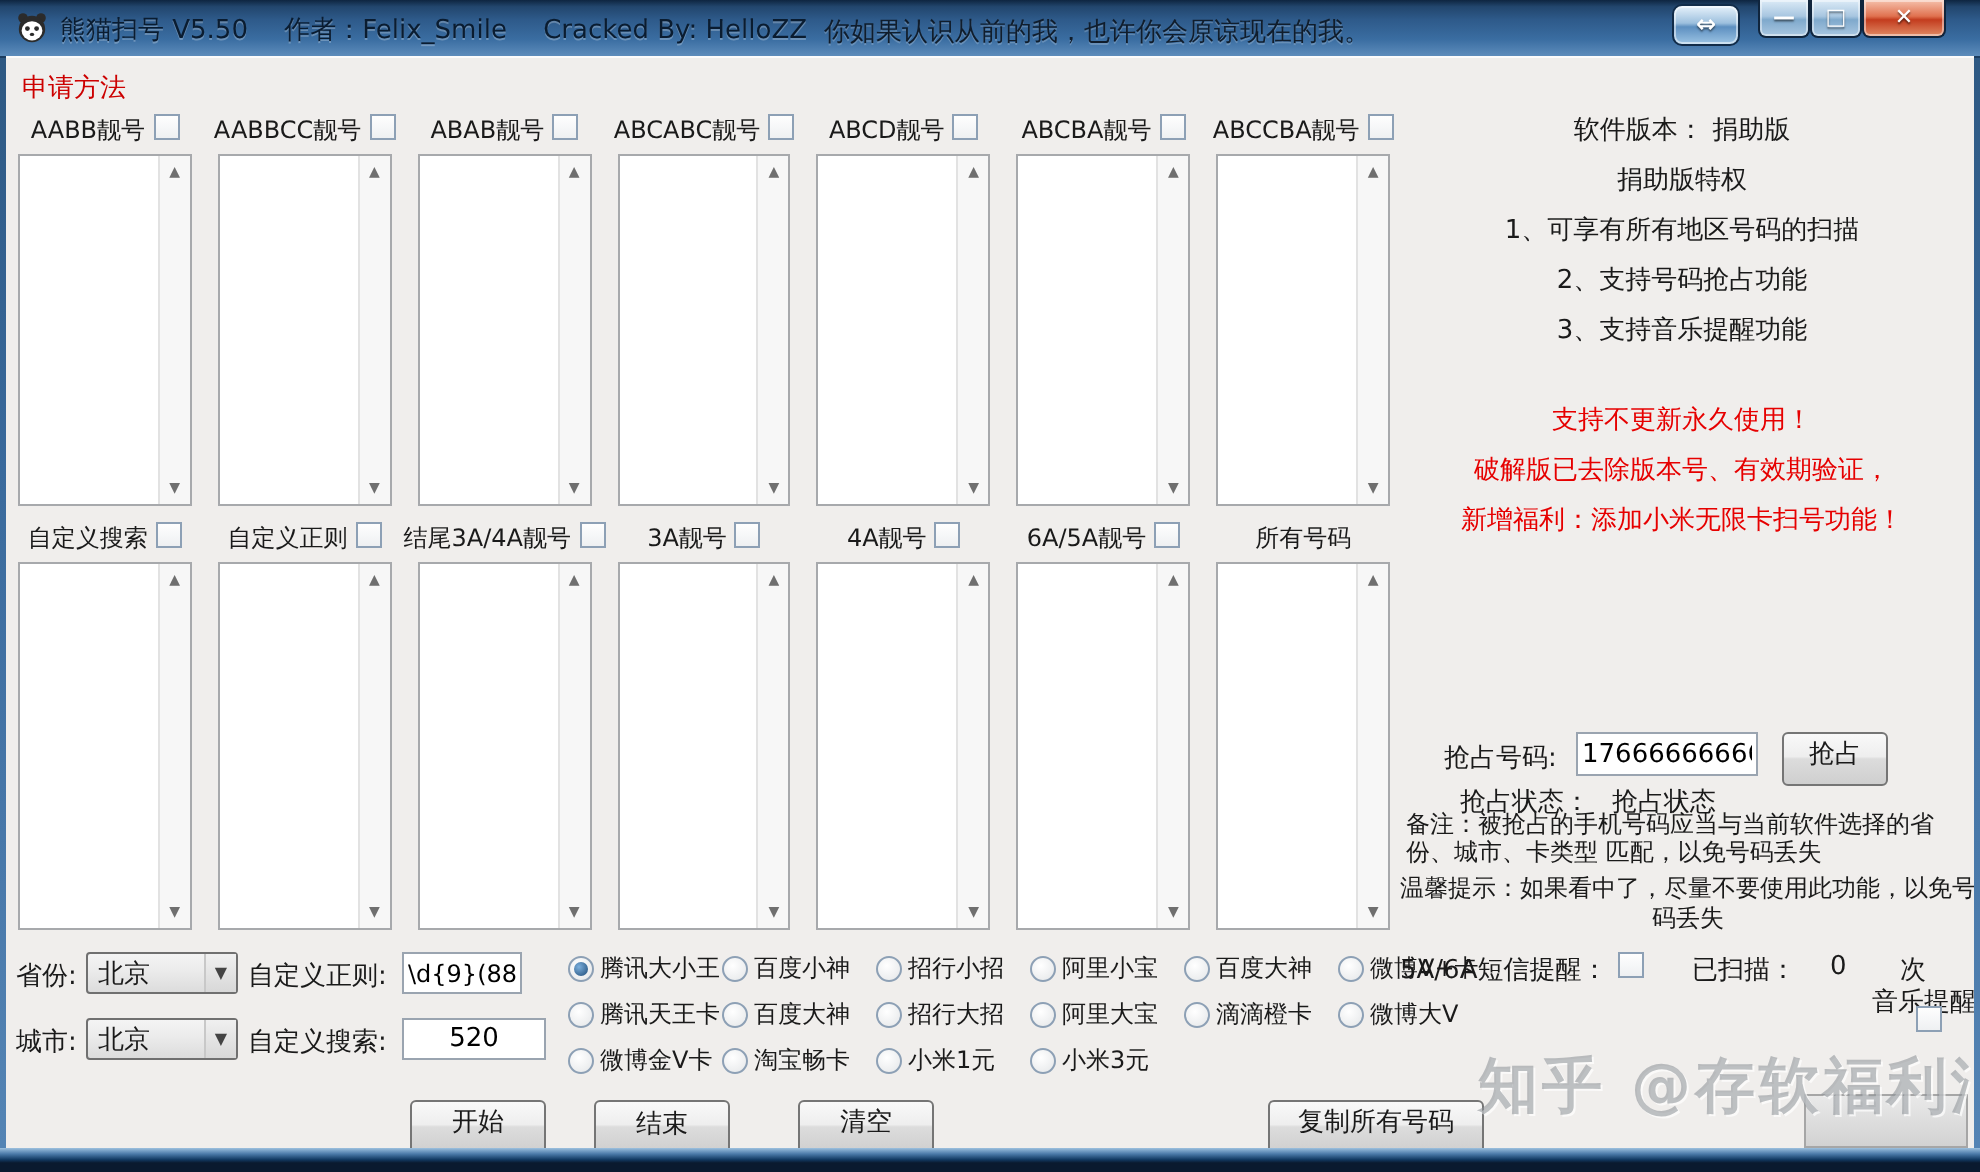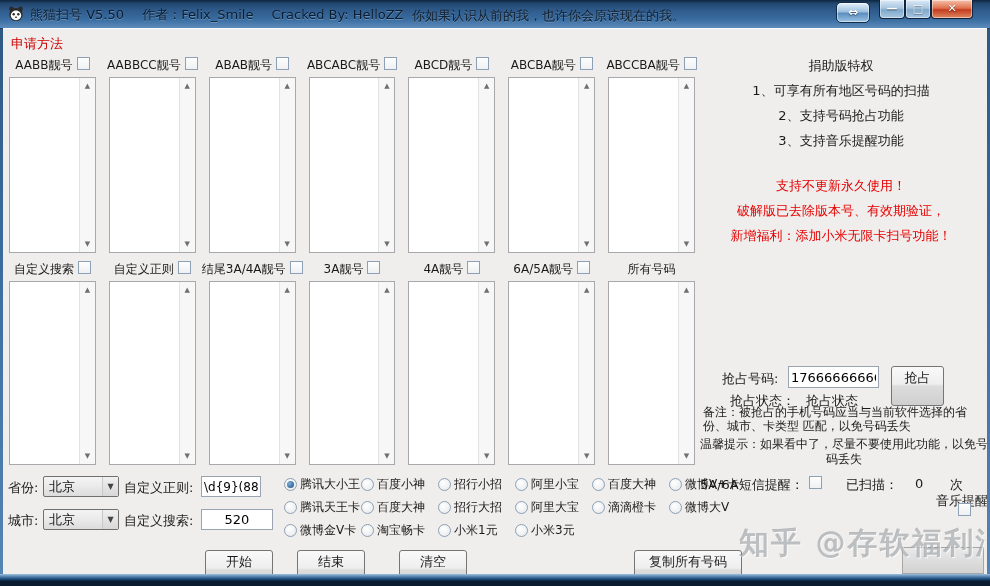--- a/index.html
+++ b/index.html
@@ -59,21 +59,21 @@
     background:radial-gradient(circle at 35% 35%,#7db0dd,#1c4a77);}
   
   .info-panel{position:absolute;left:694px;top:30px;width:288px;text-align:center;font-size:13px;color:#1a1a1a;}
   .info-panel .line{margin-bottom:11px;line-height:14px;}
   .info-panel .red{color:#e60000;}
   .info-panel .gap{height:20px;}
   
   .flabel{position:absolute;font-size:13px;color:#1a1a1a;white-space:nowrap;}
   .tin{position:absolute;box-sizing:border-box;height:22px;border:1px solid #9aa4b0;background:#fff;
     font-size:13px;text-align:center;font-family:inherit;padding:0 2px;}
-  .btn{position:absolute;box-sizing:border-box;height:40px;border:1px solid #757575;border-radius:3px;
+  .btn{position:absolute;box-sizing:border-box;height:27px;border:1px solid #757575;border-radius:3px;
     background:linear-gradient(180deg,#f9f9f9 0%,#eeeeee 45%,#dcdcdc 50%,#cfcfcf 100%);
     font-size:13px;color:#1a1a1a;text-align:center;line-height:21px;}
   .note-text{position:absolute;left:700px;top:376px;width:285px;font-size:12px;line-height:14px;
     color:#1a1a1a;}
   .tip-text{position:absolute;left:697px;top:408px;width:288px;font-size:12px;line-height:15px;
     color:#1a1a1a;text-align:center;}
   
   .combo{position:absolute;box-sizing:border-box;width:76px;height:21px;border:1px solid #707070;
     border-radius:2px;background:linear-gradient(180deg,#f4f4f4 0%,#ebebeb 45%,#dcdcdc 100%);
     font-size:13px;color:#1a1a1a;display:flex;align-items:center;}
@@ -289,20 +289,24 @@
           <div class="listbox">
             <div class="sb">
               <div class="sb-btn up">▲</div>
               <div class="sb-btn down">▼</div>
             </div>
           </div>
         </div>
       </div>
 
     <div class="info-panel">
+      <div class="line">
+        <span>软件版本：</span>
+        <span>捐助版</span>
+      </div>
       <div class="line">捐助版特权</div>
       <div class="line">1、可享有所有地区号码的扫描</div>
       <div class="line">2、支持号码抢占功能</div>
       <div class="line">3、支持音乐提醒功能</div>
       <div class="gap"></div>
       <div class="line red">支持不更新永久使用！</div>
       <div class="line red">破解版已去除版本号、有效期验证，</div>
       <div class="line red">新增福利：添加小米无限卡扫号功能！</div>
     </div>
 

